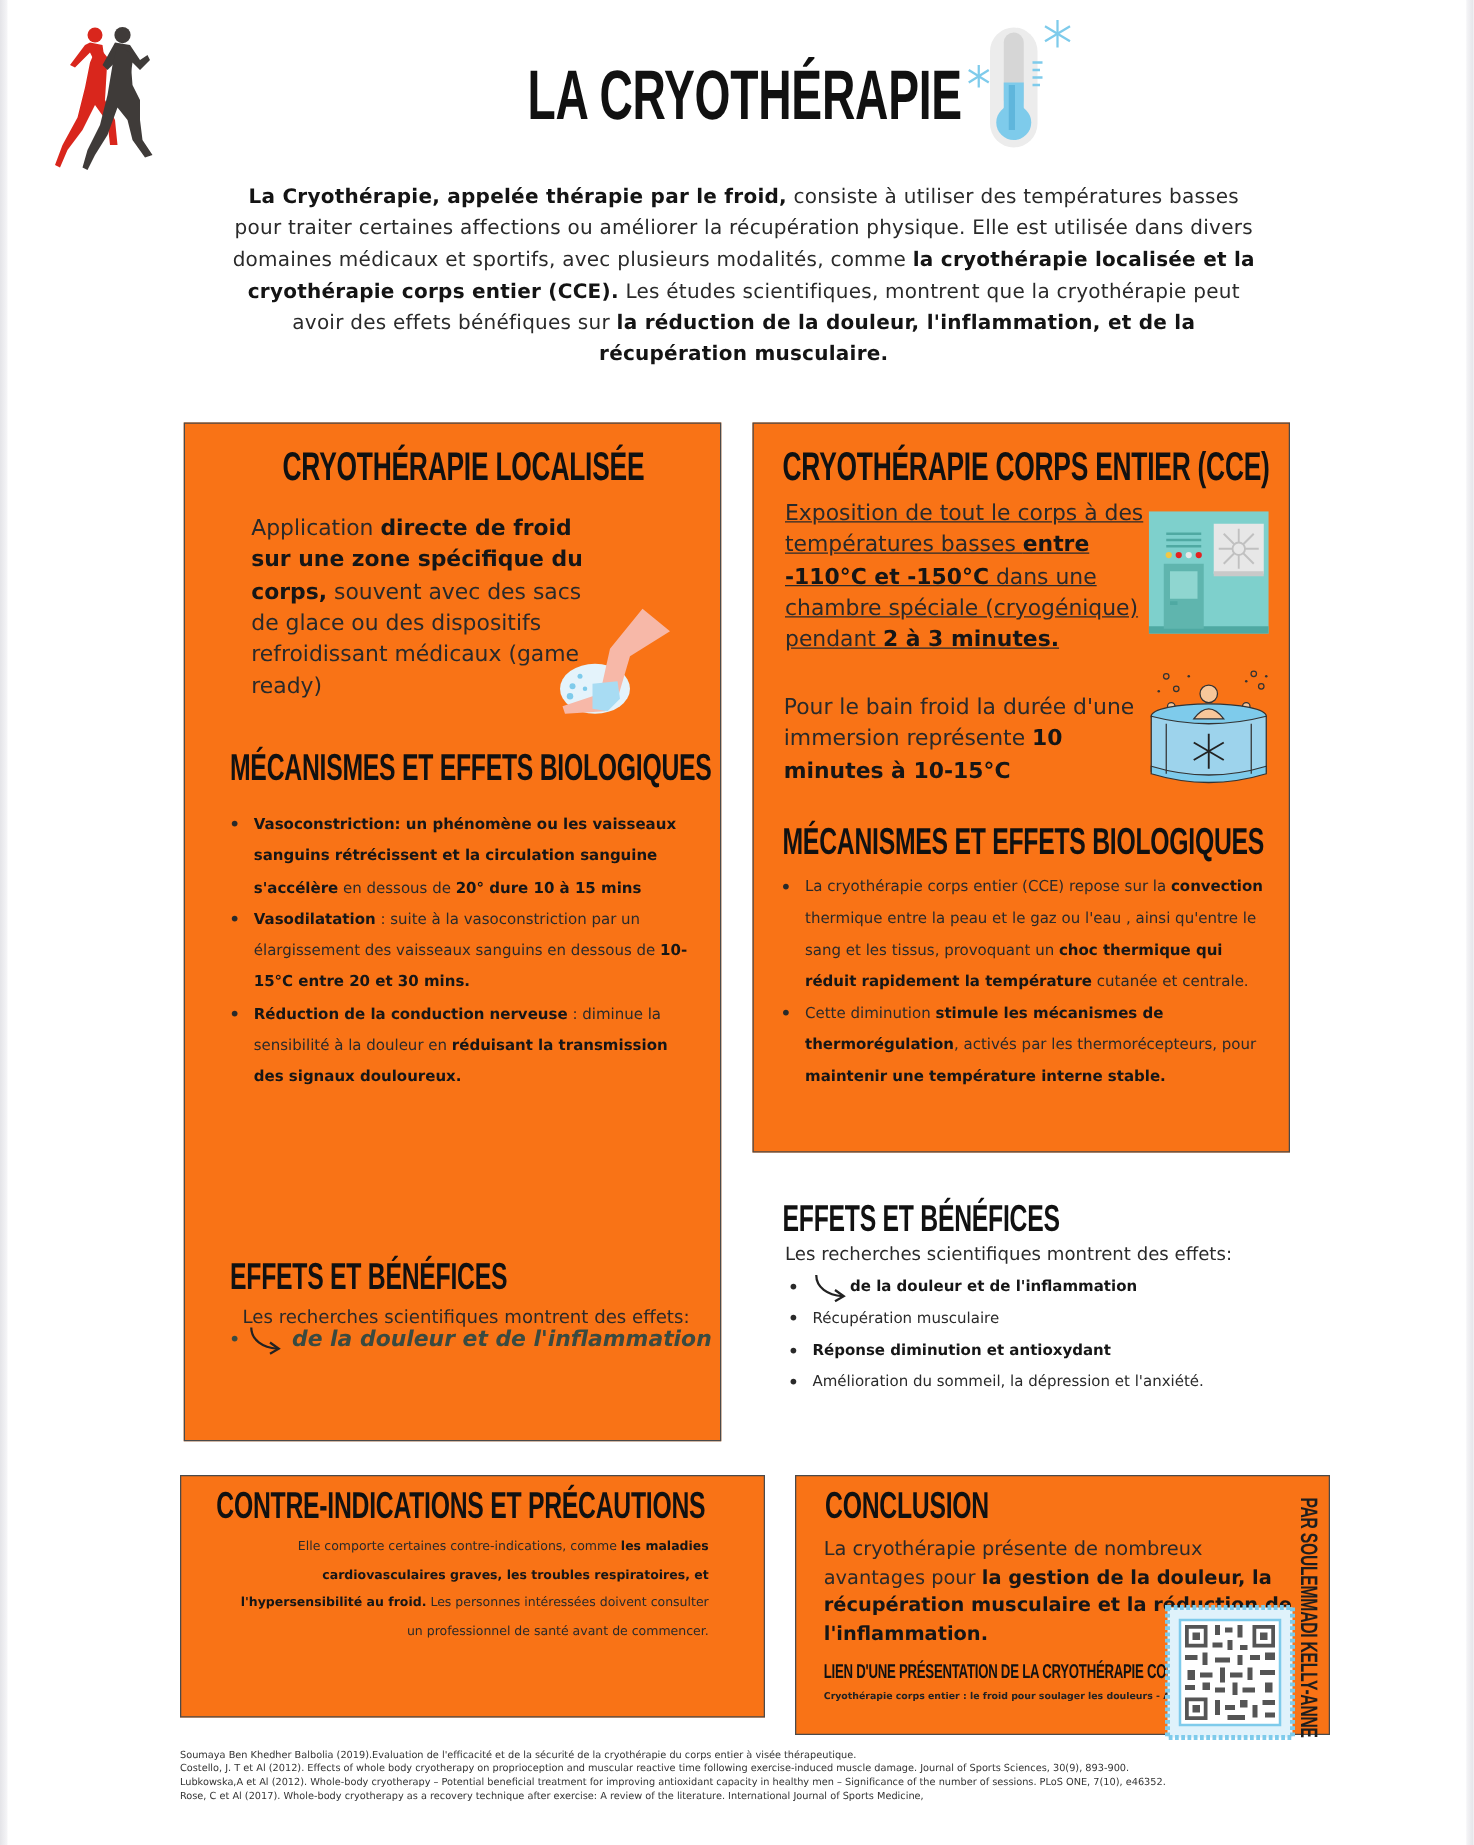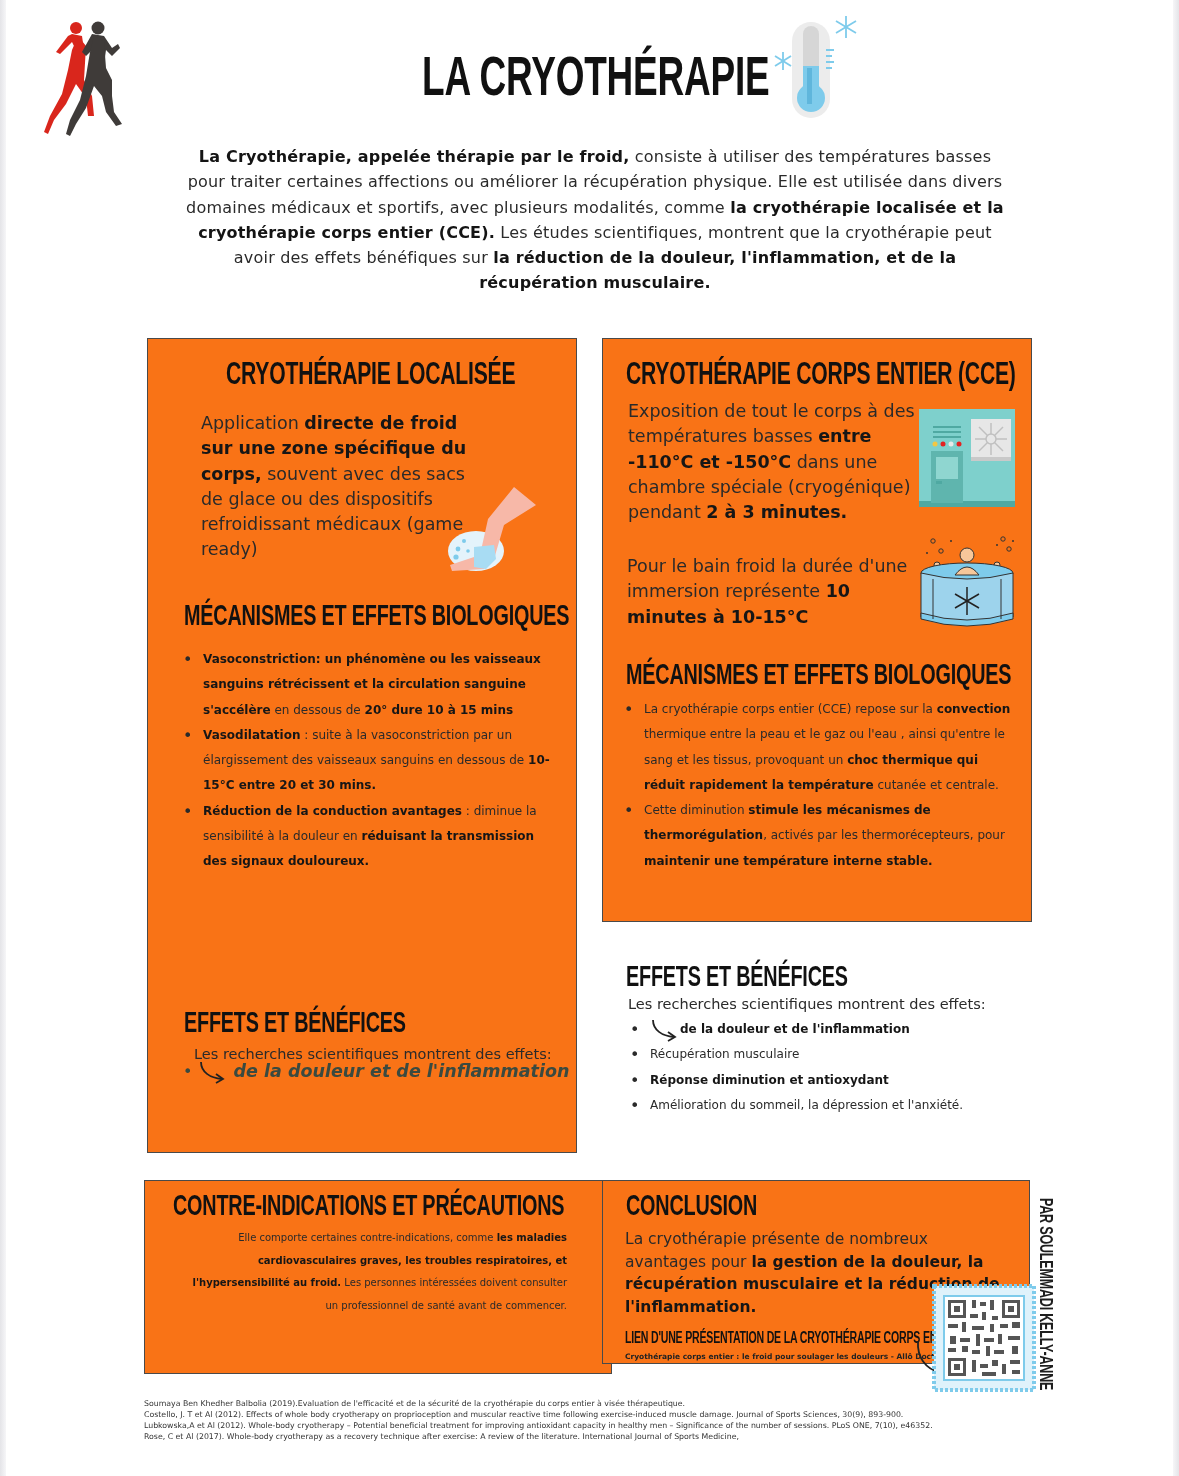--- a/index.html
+++ b/index.html
@@ -89,37 +89,37 @@
           <circle cx="20" cy="56" r="2"></circle>
           <circle cx="12" cy="72" r="2.6"></circle>
           <circle cx="24" cy="66" r="1.8"></circle>
         </g>
     </svg>
   </div>
   <div class="sub-title disp" style="left:36px;top:259px;">MÉCANISMES ET EFFETS  BIOLOGIQUES</div>
   <ul class="blist" style="left:35px;top:308px;width:370px;">
     <li><b>Vasoconstriction: un phénomène ou les vaisseaux sanguins rétrécissent et la circulation sanguine s'accélère</b><span> en dessous de </span><b>20° dure 10 à 15 mins</b></li>
     <li><b>Vasodilatation</b><span> : suite à la vasoconstriction par un élargissement des vaisseaux sanguins en dessous de </span><b>10-15°C entre 20 et 30 mins.</b></li>
-    <li><b>Réduction de la conduction avantages</b><span> : diminue la sensibilité à la douleur en </span><b>réduisant la transmission des signaux douloureux.</b></li>
+    <li><b>Réduction de la conduction nerveuse</b><span> : diminue la sensibilité à la douleur en </span><b>réduisant la transmission des signaux douloureux.</b></li>
   </ul>
   <div class="sub-title disp" style="left:36px;top:666px;">EFFETS ET BÉNÉFICES</div>
   <div class="small" style="left:46px;top:706px;">Les recherches scientifiques montrent des effets:</div>
   <div style="position:absolute;left:35px;top:720px;font-size:17.5px;line-height:25px;white-space:nowrap;font-style:italic;">
     <span style="font-size:16px;color:#3a4a40;">•</span>
     <span style="display:inline-block;vertical-align:middle;width:30px;height:24px;"><svg width="30" height="24" viewBox="0 0 30 24">
           <path d="M3 2 C 3 12, 12 18, 24 19" stroke="#222" stroke-width="1.8" fill="none"></path>
           <path d="M18 14 L25 19 L18 23" stroke="#222" stroke-width="1.8" fill="none"></path>
         </svg></span>
     <span class="green">de la douleur et de l'inflammation</span>
   </div>
 </div>
 
 <div class="box" style="left:602px;top:338px;width:430px;height:584px;">
   <div class="box-title disp" style="left:23px;top:16px;">CRYOTHÉRAPIE CORPS ENTIER (CCE)</div>
-  <p class="para" style="left:25px;top:60px;width:290px;"><span>Exposition de tout le corps à des températures  basses </span><b>entre -110°C et -150°C</b><span> dans une chambre spéciale (cryogénique) pendant </span><b>2 à 3 minutes.</b></p>
+  <p class="para" style="left:25px;top:60px;width:290px;text-decoration:underline;"><span>Exposition de tout le corps à des températures  basses </span><b>entre -110°C et -150°C</b><span> dans une chambre spéciale (cryogénique) pendant </span><b>2 à 3 minutes.</b></p>
   <div style="position:absolute;left:316px;top:70px;width:96px;height:98px;">
     <svg width="96" height="98" viewBox="0 0 96 98">
       <rect x="0" y="0" width="96" height="98" fill="#7ed0cc"></rect>
       <rect x="0" y="92" width="96" height="6" fill="#4fa9a2"></rect>
       <g stroke="#4fa9a2" stroke-width="2">
           <line x1="14" y1="18" x2="42" y2="18"></line>
           <line x1="14" y1="23" x2="42" y2="23"></line>
           <line x1="14" y1="28" x2="42" y2="28"></line>
         </g>
       <circle cx="16" cy="35" r="2.5" fill="#f2c744"></circle>
@@ -187,21 +187,21 @@
     <li><b>Réponse diminution et antioxydant</b></li>
     <li><span>Amélioration du sommeil, la dépression et l'anxiété.</span></li>
   </ul>
 </div>
 
 <div class="box" style="left:144px;top:1180px;width:468px;height:194px;text-align:right;">
   <div class="box-title disp" style="left:28px;top:6px;font-size:30px;">CONTRE-INDICATIONS ET PRÉCAUTIONS</div>
   <p class="para" style="left:32px;top:46px;width:390px;font-size:10px;line-height:22.5px;"><span>Elle comporte certaines contre-indications, comme </span><b>les maladies cardiovasculaires graves, les troubles respiratoires, et l'hypersensibilité au froid.</b><span> Les personnes intéressées doivent consulter un professionnel de santé avant de commencer.</span></p>
 </div>
 
-<div class="box" style="left:602px;top:1180px;width:428px;height:184px;padding-left:44px;">
+<div class="box" style="left:636px;top:1180px;width:428px;height:208px;padding-left:44px;">
   <div class="box-title disp" style="left:23px;top:6px;font-size:30px;">CONCLUSION</div>
   <p class="para" style="left:22px;top:47px;width:385px;font-size:15.5px;line-height:22.5px;"><span>La cryothérapie présente de nombreux avantages pour </span><b>la gestion de la douleur, la récupération musculaire et la réduction de l'inflammation.</b></p>
   <div class="disp" style="position:absolute;left:22px;top:148px;font-size:16px;line-height:18px;color:#111;">LIEN  D'UNE PRÉSENTATION DE LA CRYOTHÉRAPIE CORPS ENTIER</div>
   <div style="position:absolute;left:22px;top:171px;font-size:7.5px;line-height:10px;color:#222;font-weight:700;white-space:nowrap;">Cryothérapie corps entier : le froid pour soulager les douleurs - Allô Docteur</div>
   <div style="position:absolute;left:312px;top:158px;width:30px;height:40px;">
     <svg width="30" height="40" viewBox="0 0 30 40">
         <path d="M3 2 C 2 18, 10 30, 26 34" stroke="#222" stroke-width="1.8" fill="none"></path>
         <path d="M20 28 L27 34 L19 38" stroke="#222" stroke-width="1.8" fill="none"></path>
       </svg>
   </div>

